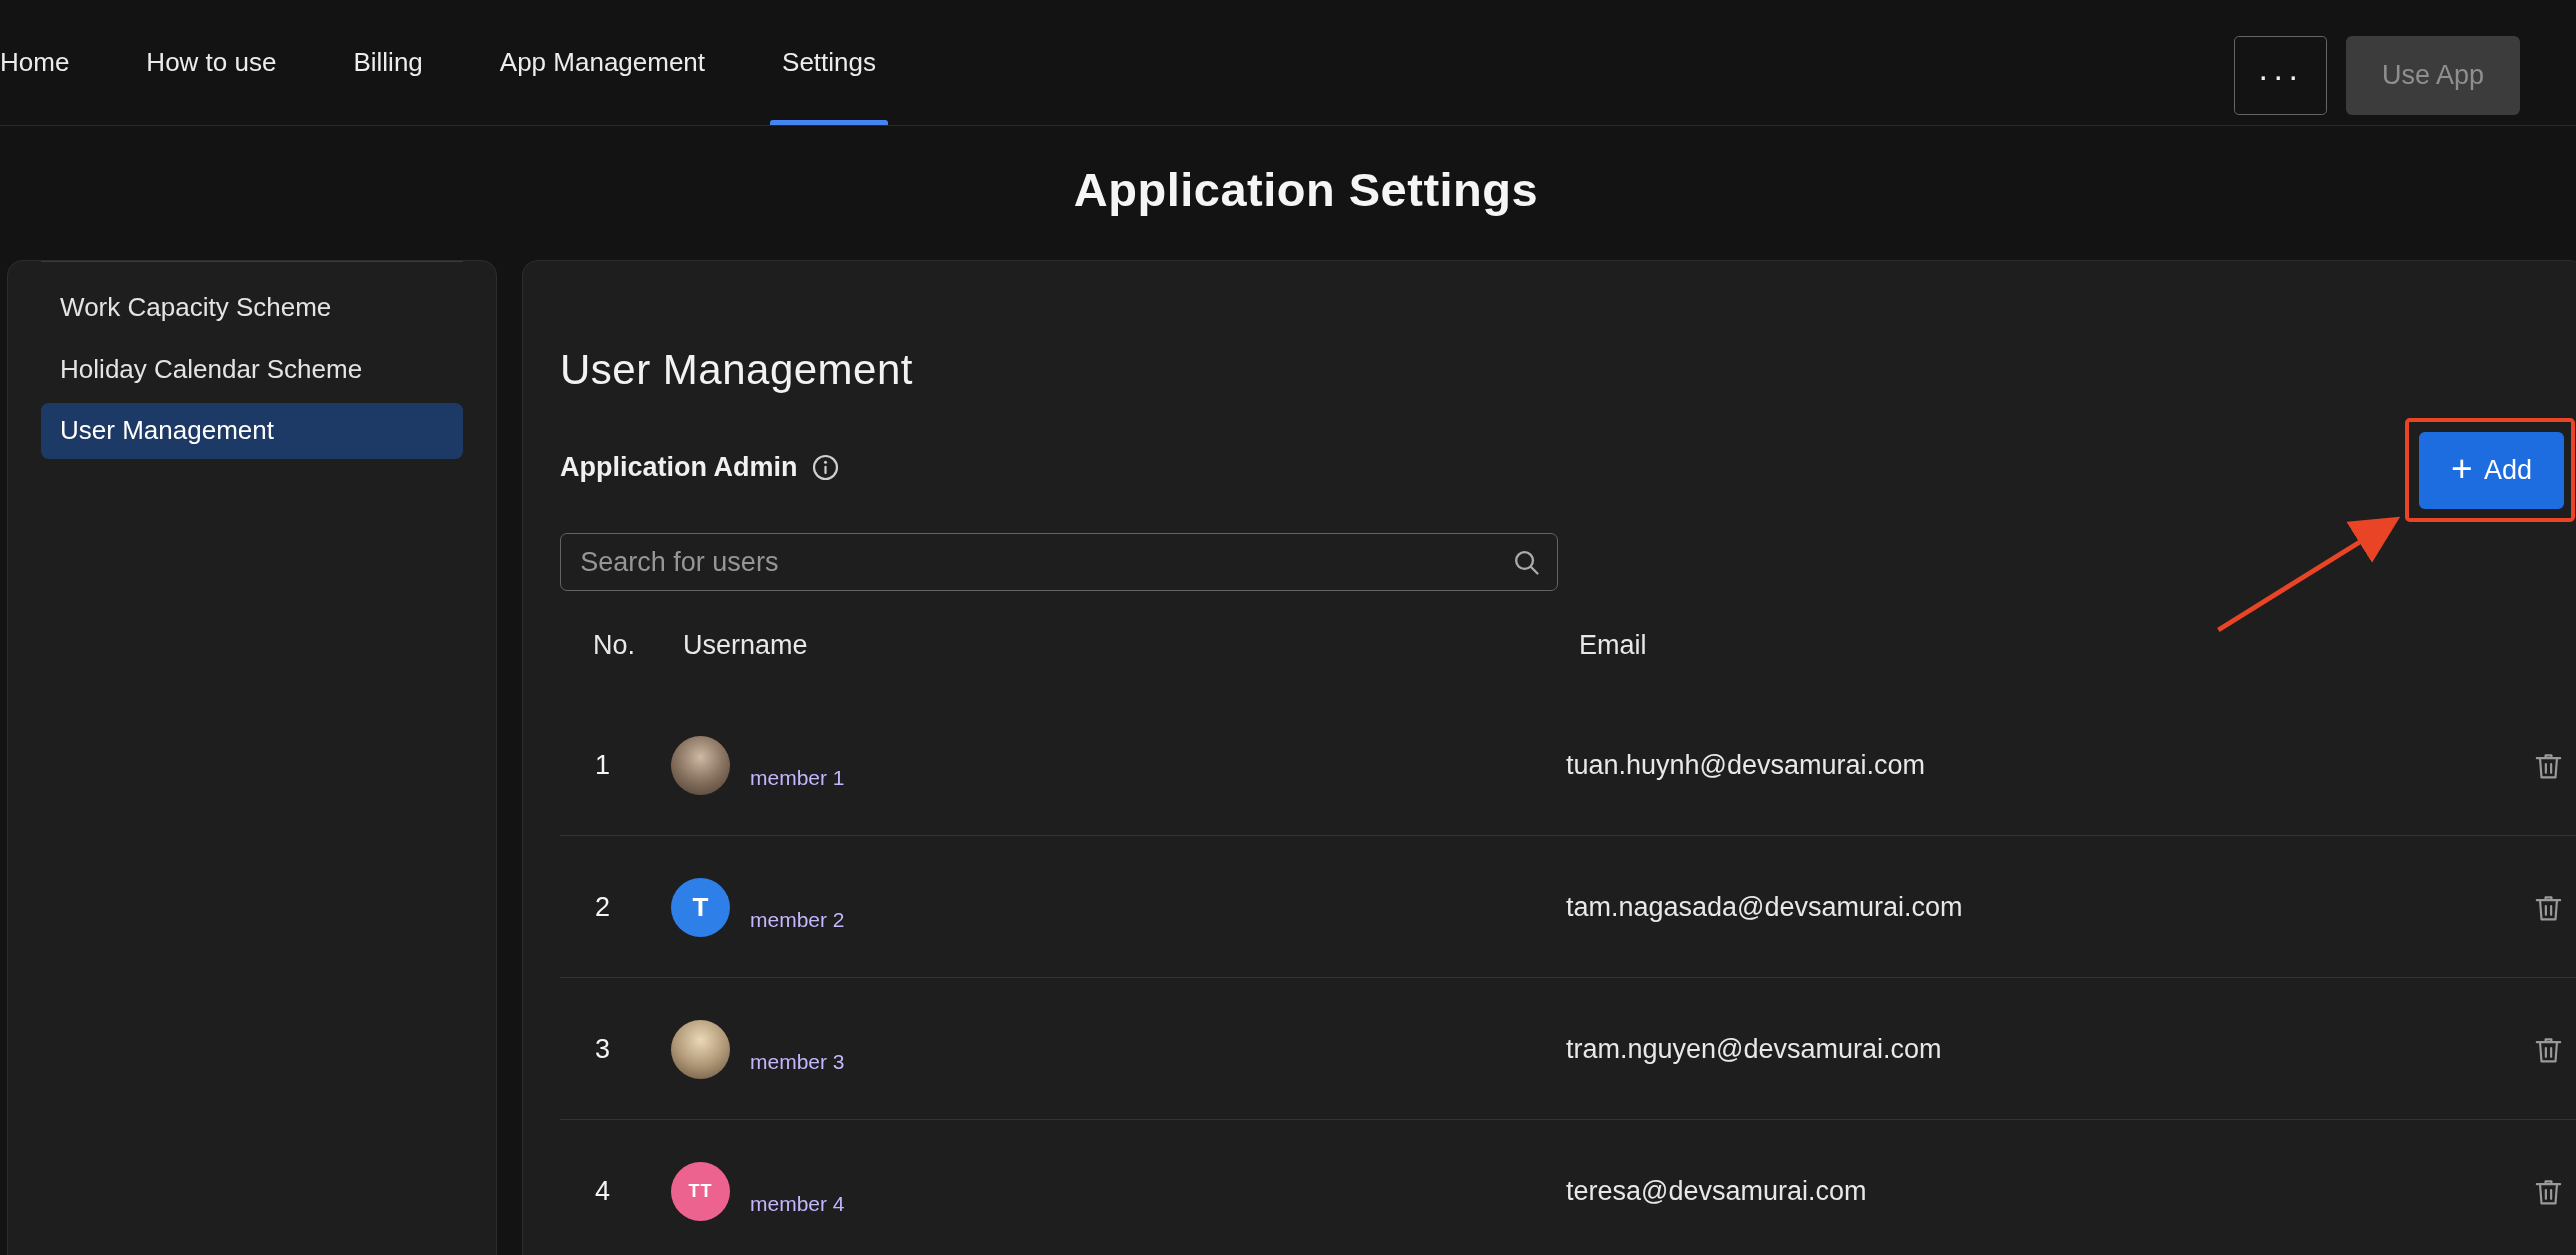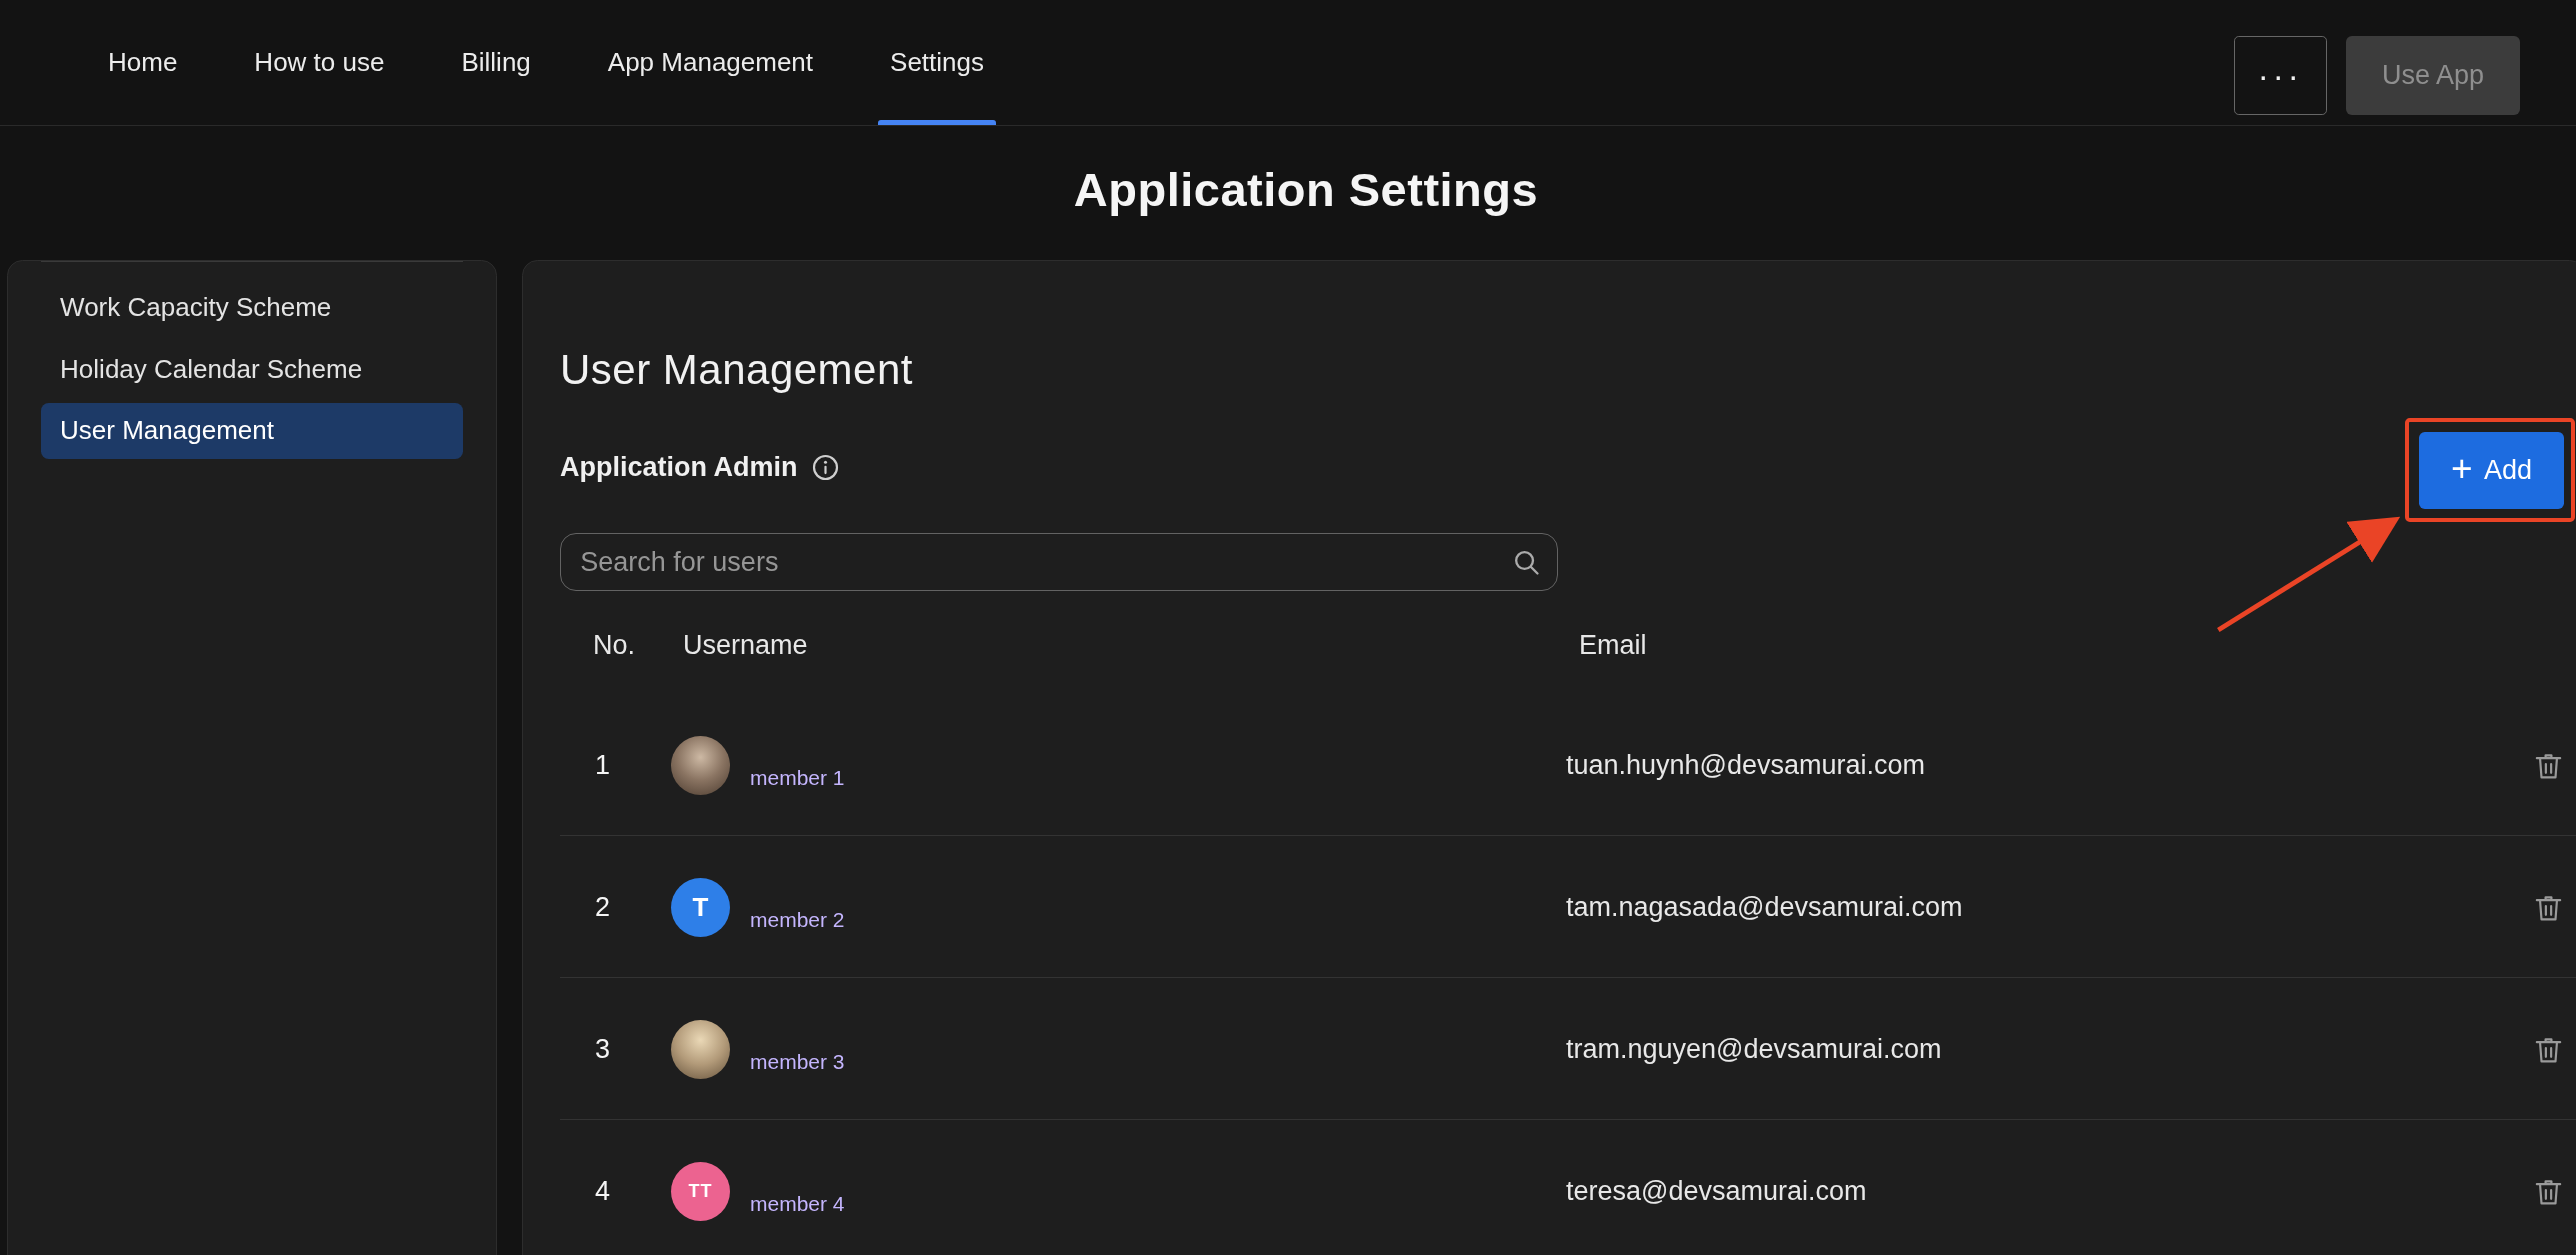--- a/index.html
+++ b/index.html
@@ -22,21 +22,20 @@
     overflow:hidden;
     font-family:"Liberation Sans","DejaVu Sans",sans-serif;
     color:var(--txt);
   }
 
   
   .navbar{
     position:absolute;top:0;left:0;right:0;height:126px;
     border-bottom:1px solid #2a2a2a;
     display:flex;align-items:stretch;
-    padding-left:108px;
   }
   .nav-item{
     display:flex;align-items:center;
     margin-right:77px;
     font-size:26px;color:#ececec;
     position:relative;cursor:pointer;white-space:nowrap;
   }
   .nav-item.active::after{
     content:"";position:absolute;left:-11.6px;right:-11.6px;bottom:0;height:4.8px;
     background:var(--accent);border-radius:2.9px 2.9px 0 0;
@@ -110,21 +109,21 @@
   .annot-rect{
     position:absolute;left:1882px;top:157px;width:170px;height:104px;
     border:4.8px solid var(--annot);border-radius:4.8px;pointer-events:none;
   }
   .annot-arrow{
     position:absolute;left:1670px;top:232px;width:232px;height:164px;pointer-events:none;
   }
 
   .search-box{
     position:absolute;left:37px;top:272px;width:998px;height:58px;
-    border:1px solid #636363;border-radius:16px;
+    border:1px solid #636363;border-radius:7px;
   }
   .search-box input{
     width:100%;height:100%;background:transparent;border:none;outline:none;
     font-size:27px;color:#ddd;padding:0 62px 0 19.3px;font-family:inherit;
   }
   .search-box input::placeholder{color:#969696;}
   .search-icon{position:absolute;right:15.4px;top:12.6px;width:31px;height:31px;}
 
   
   .table{position:absolute;left:37px;right:-1px;top:355px;bottom:0;overflow:hidden;}

